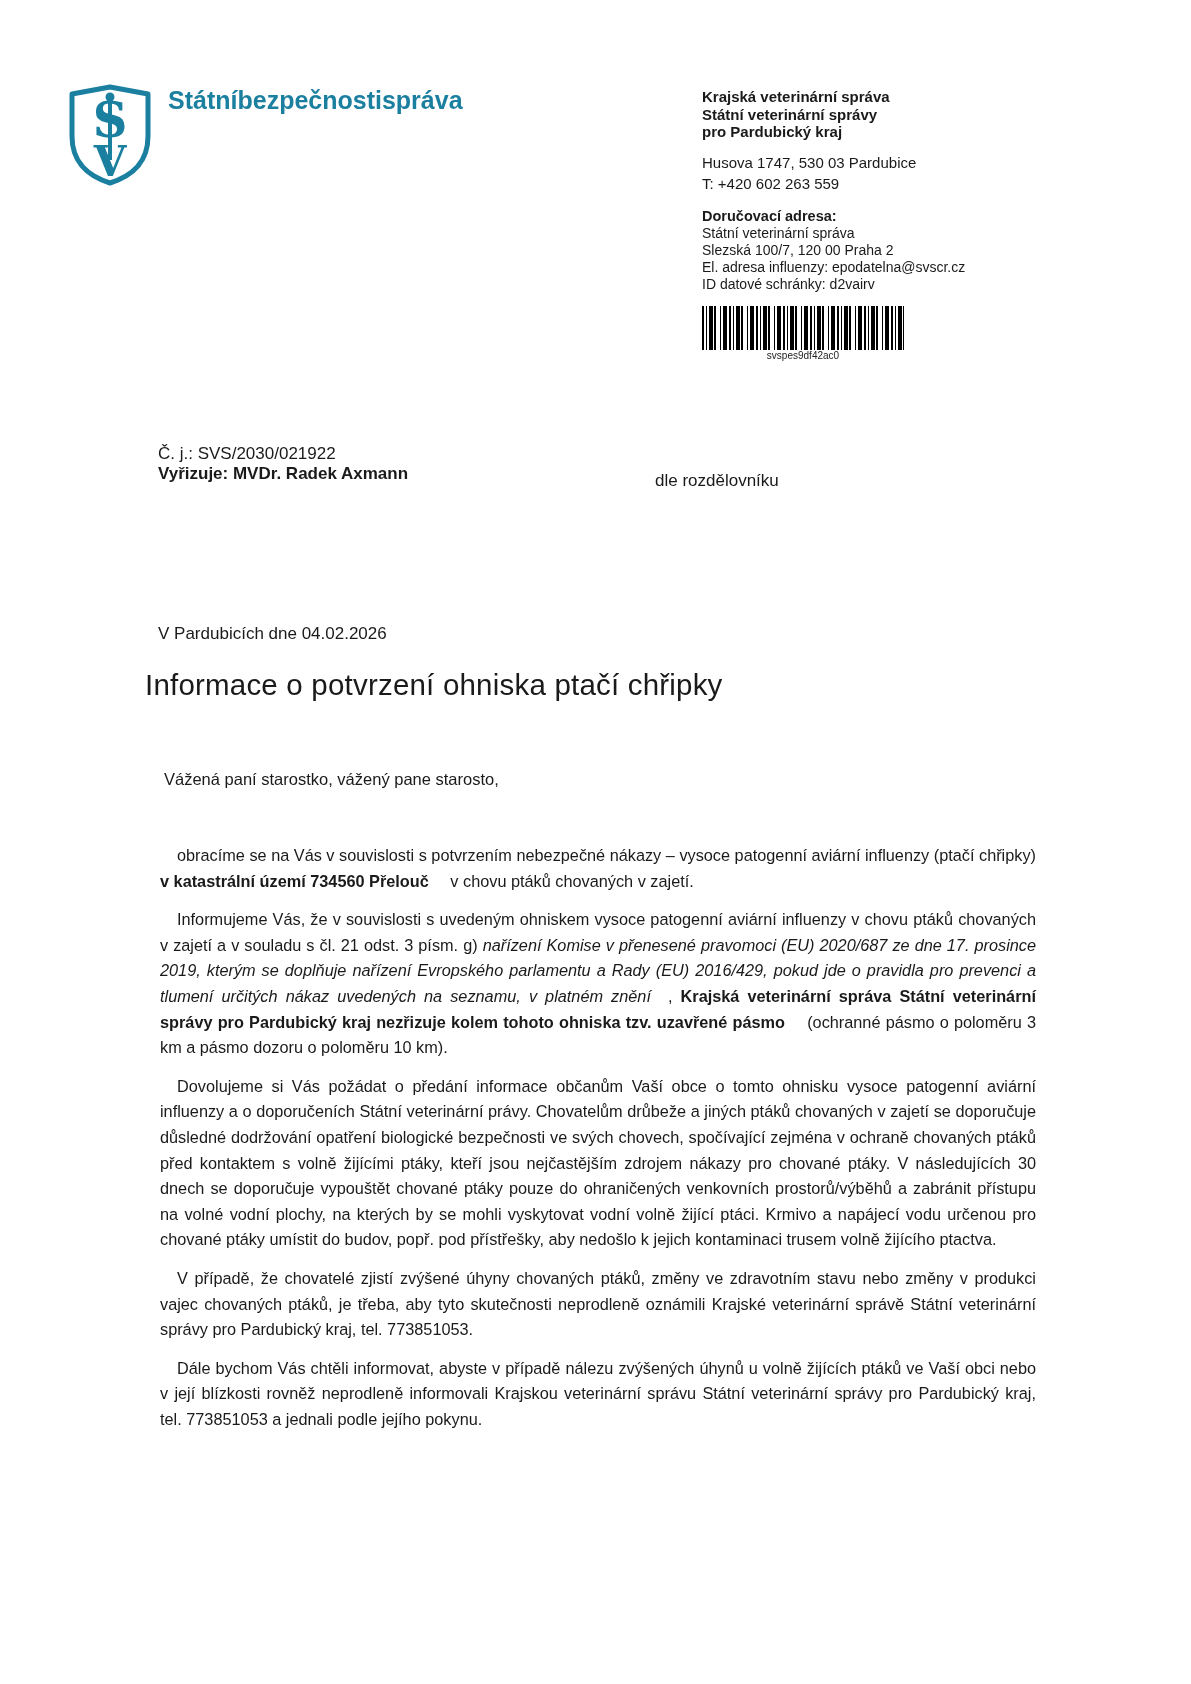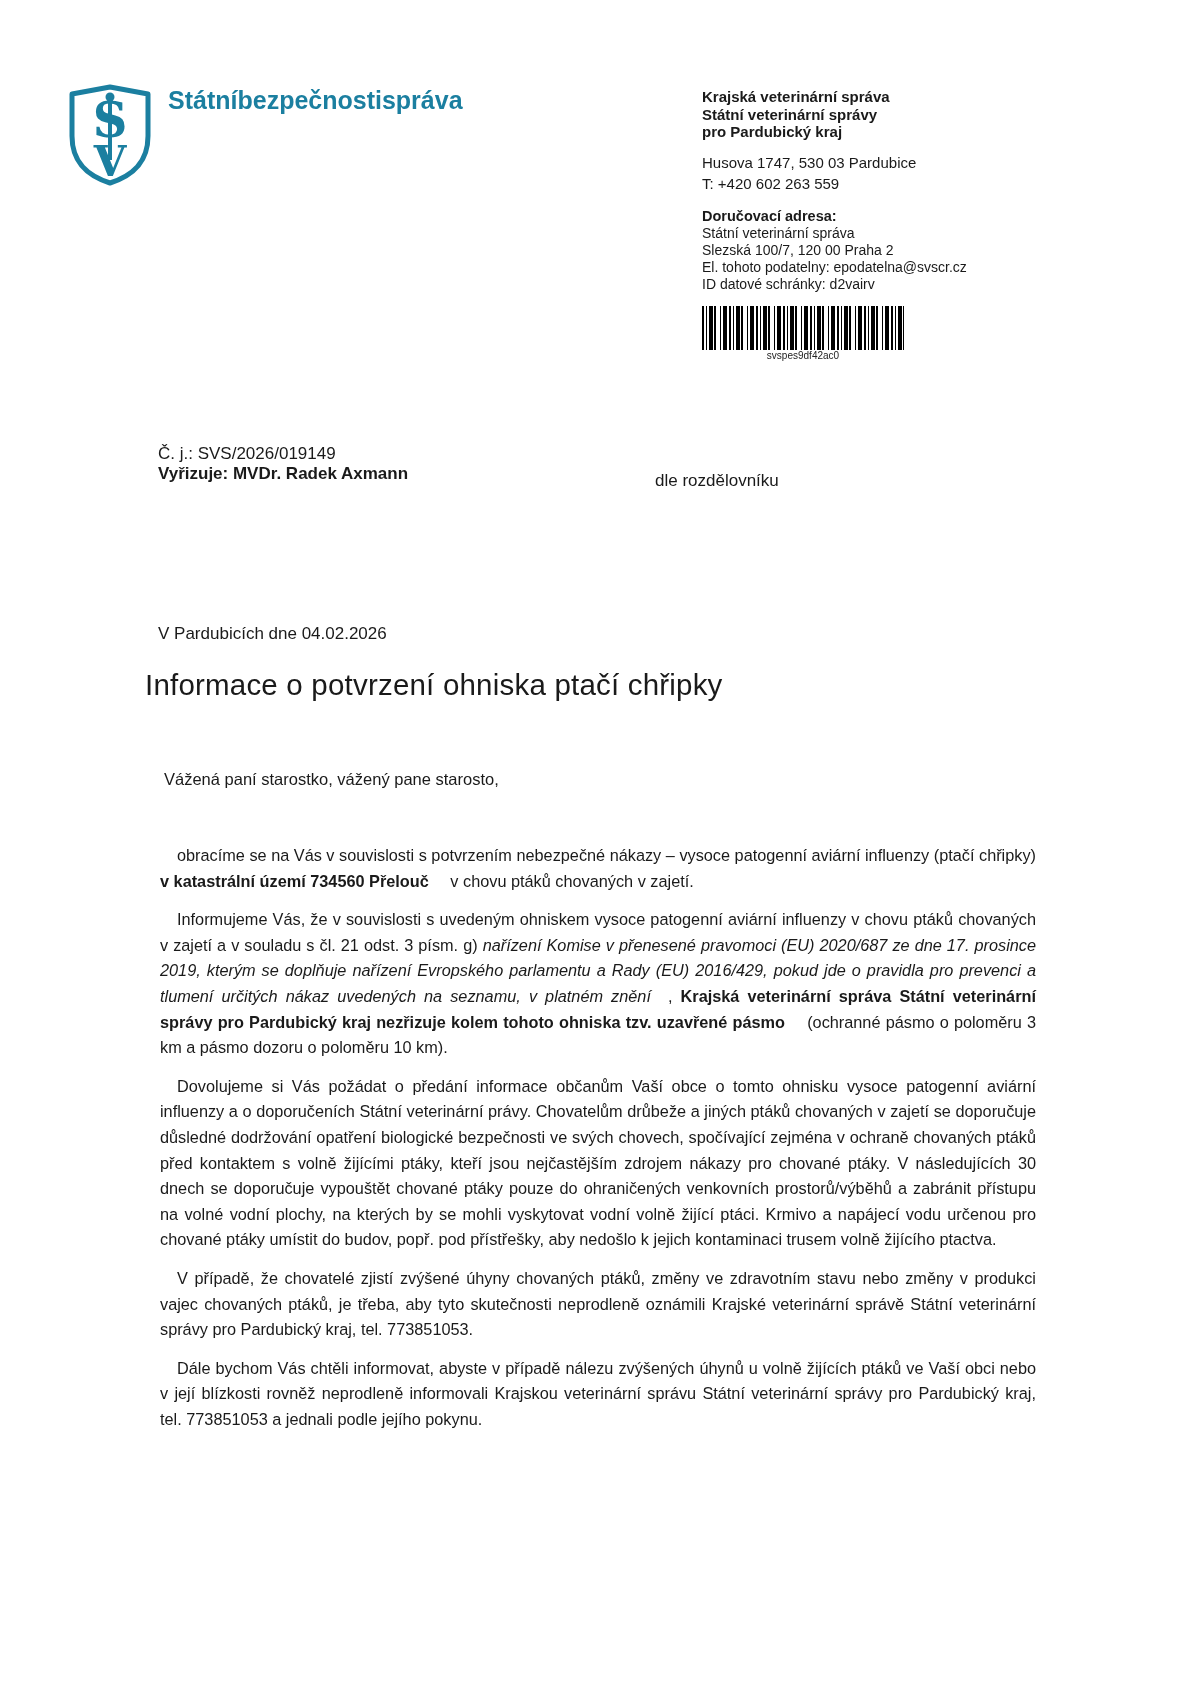--- a/index.html
+++ b/index.html
@@ -73,29 +73,29 @@
       <div>pro Pardubický kraj</div>
     </div>
     <div class="contact">
       <div>Husova 1747, 530 03 Pardubice</div>
       <div>T: +420 602 263 559</div>
     </div>
     <div class="delivery">
       <div class="dlabel">Doručovací adresa:</div>
       <div>Státní veterinární správa</div>
       <div>Slezská 100/7, 120 00 Praha 2</div>
-      <div>El. tohoto podatelny: epodatelna@svscr.cz</div>
+      <div>El. adresa influenzy: epodatelna@svscr.cz</div>
       <div>ID datové schránky: d2vairv</div>
     </div>
     <div class="barcode"></div>
     <div class="barcode-text">svspes9df42ac0</div>
   </div>
 
   <div class="refblock">
-    <div>Č. j.: SVS/2026/019149</div>
+    <div>Č. j.: SVS/2030/021922</div>
     <div class="row2">Vyřizuje: MVDr. Radek Axmann</div>
   </div>
   <div class="distribution">dle rozdělovníku</div>
 
   <div class="dateline">V Pardubicích dne 04.02.2026</div>
   <h1 class="doc-title" style="margin:0;">Informace o potvrzení ohniska ptačí chřipky</h1>
   <div class="salutation">Vážená paní starostko, vážený pane starosto,</div>
 
   <div class="body-text">
     <p><span class="seg-normal">obracíme se na Vás v souvislosti s potvrzením nebezpečné nákazy – vysoce patogenní aviární influenzy (ptačí chřipky) </span><span class="seg-bold">v katastrální území 734560 Přelouč</span><span class="seg-normal"> v chovu ptáků chovaných v zajetí.</span></p>

